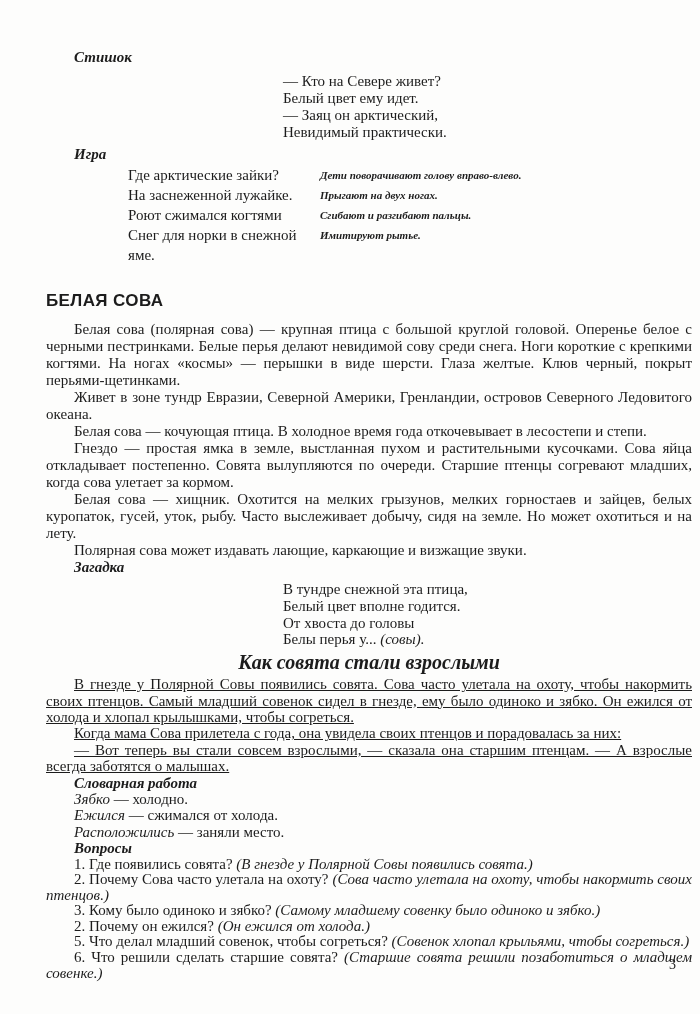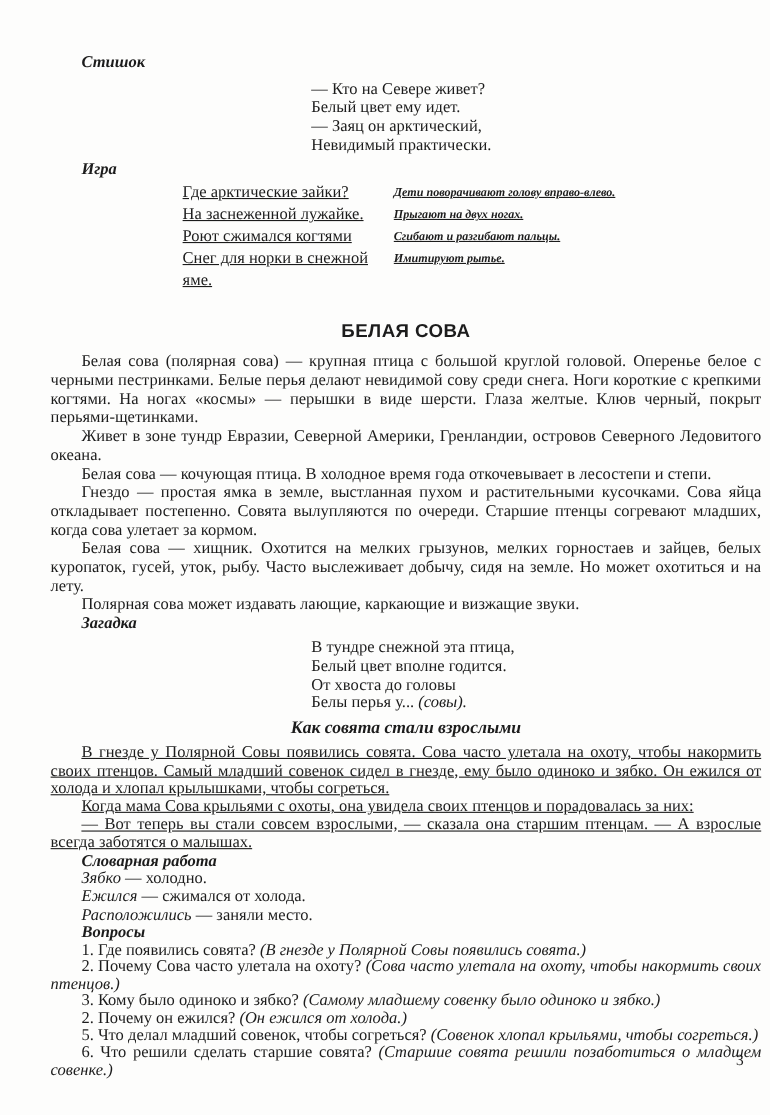--- a/index.html
+++ b/index.html
@@ -22,48 +22,47 @@
     margin:0 0 0 28px;
     font-weight:700; font-style:italic;
     line-height:17px;
   }
   .mt5 { margin-top:5px; }
   .poem { margin:7px 0 0 237px; line-height:17px; }
   .poem2 { margin:5px 0 0 237px; line-height:16.8px; }
   .game {
     display:grid;
     grid-template-columns:192px 1fr;
-    margin:2px 0 0 120px;
+    margin:2px 0 0 82px;
     line-height:20px;
-    text-decoration:underline;
   }
   .game .g-right {
     font-weight:700; font-style:italic;
     font-size:11px;
   }
   .article-title {
     margin:26px 0 0 0;
-    text-align:center;
+    text-align:left;
     font-family:"Liberation Sans", sans-serif;
     font-size:17px; font-weight:700;
     letter-spacing:0.4px;
     line-height:20px;
   }
   .pars { margin-top:10px; }
   .pars p, .questions p {
     margin:0;
     text-indent:28px;
     text-align:justify;
   }
   .pars p { line-height:17px; }
   .story-title {
     margin:3px 0 0 0;
     text-align:center;
     font-style:italic; font-weight:700;
-    font-size:16px; line-height:22px;
+    font-size:20px; line-height:22px;
   }
   .story { margin-top:3px; }
   .story p {
     margin:0; text-indent:28px; text-align:justify;
     line-height:16.4px;
     text-decoration:underline;
   }
   .vocab p {
     margin:0 0 0 28px;
     line-height:16.3px;
@@ -123,21 +122,21 @@
     <div>В тундре снежной эта птица,</div>
     <div>Белый цвет вполне годится.</div>
     <div>От хвоста до головы</div>
     <div><span>Белы перья у... </span><span class="answer">(совы).</span></div>
   </div>
 
   <h2 class="story-title">Как совята стали взрослыми</h2>
 
   <div class="story">
     <p>В гнезде у Полярной Совы появились совята. Сова часто улетала на охоту, чтобы накормить своих птенцов. Самый младший совенок сидел в гнезде, ему было одиноко и зябко. Он ежился от холода и хлопал крылышками, чтобы согреться.</p>
-    <p>Когда мама Сова крыльями с охоты, она увидела своих птенцов и порадовалась за них:</p>
+    <p>Когда мама Сова прилетела с года, она увидела своих птенцов и порадовалась за них:</p>
     <p>— Вот теперь вы стали совсем взрослыми, — сказала она старшим птенцам. — А взрослые всегда заботятся о малышах.</p>
   </div>
 
   <p class="h-inline h-vocab">Словарная работа</p>
 
   <div class="vocab">
     <p><span class="term">Зябко</span><span> — холодно.</span></p>
     <p><span class="term">Ежился</span><span> — сжимался от холода.</span></p>
     <p><span class="term">Расположились</span><span> — заняли место.</span></p>
   </div>

